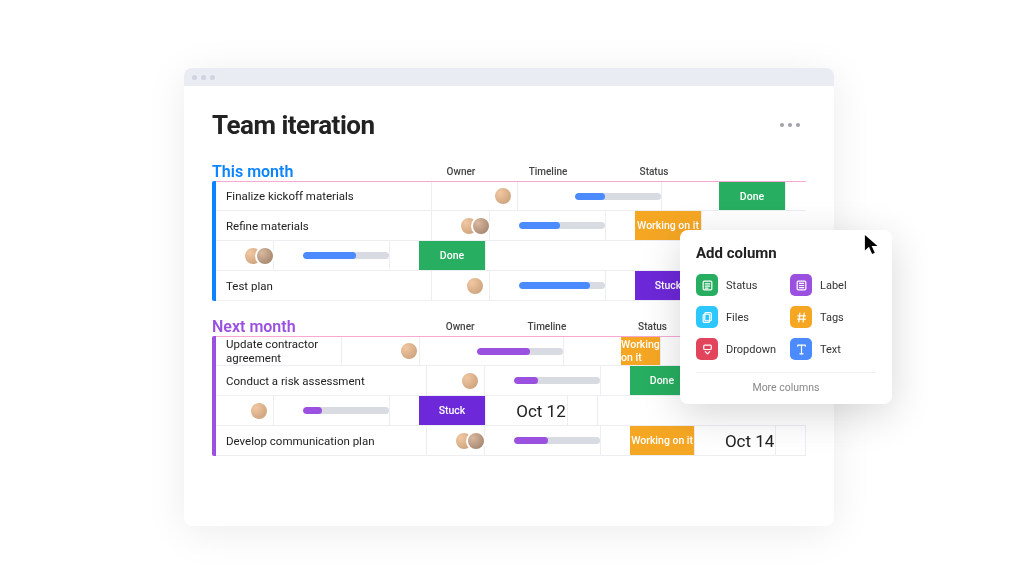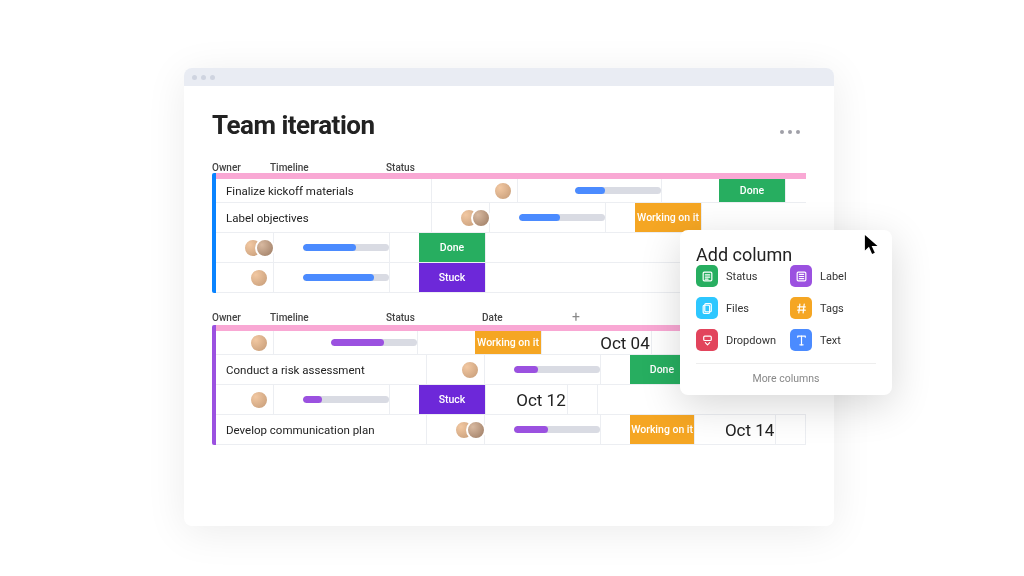--- a/index.html
+++ b/index.html
@@ -24,51 +24,51 @@
     height: 18px;
     background: #e9ecf3;
     border-radius: 8px 8px 0 0;
     display: flex;
     align-items: center;
     padding-left: 8px;
     gap: 4px;
   }
   .titlebar .dot { width:5px; height:5px; border-radius:50%; background:#cfd4e0; }
   .content { padding: 24px 28px 0 28px; }
-  .header-row { display:flex; justify-content:space-between; align-items:flex-end; margin-bottom: 22px; }
+  .header-row { display:flex; justify-content:space-between; align-items:center; margin-bottom: 22px; }
   .board-title { font-size: 26px; font-weight: 700; color:#222; letter-spacing:-.5px; }
   .more-dots { display:flex; gap:4px; cursor:pointer; padding:6px; }
   .more-dots span { width:4px; height:4px; border-radius:50%; background:#a0a0a8; }
 
   .group { margin-bottom: 16px; }
   .group-head { display:flex; align-items:center; }
   .group-title { font-size: 16px; font-weight:600; width: 220px; }
   .g-blue { color:#0a84ff; }
   .g-purple { color:#9b51e0; }
   .colhead {
     font-size:10px; color:#444; font-weight:500;
-    text-align:left;
+    text-align:center;
   }
   .col-owner { width: 58px; }
   .col-timeline { width: 116px; }
   .col-status { width: 96px; }
   .col-date { width: 82px; }
   .col-add { width: 24px; text-align:center; }
 
   .rows { border-left: 4px solid; border-radius: 2px 0 0 2px; }
   .rows.blue { border-color:#0a84ff; }
   .rows.purple { border-color:#9b51e0; }
 
   .row {
     display:flex; align-items:center;
     height: 30px;
     border-bottom: 1px solid #eceef2;
     background:#fff;
   }
-  .row:first-child { border-top: 6px solid #f9a8d4; gap: 28px; }
+  .row:first-child { border-top: 1px solid #f9a8d4; gap: 28px; }
   .cell-name {
     width: 216px;
     padding-left: 10px;
     font-size: 11.5px;
     color:#222;
     border-right:1px solid #eceef2;
     height:100%;
     display:flex;
     align-items:center;
   }
@@ -111,21 +111,21 @@
   
   .popover {
     position:absolute;
     left: 680px; top: 230px;
     width: 212px;
     background:#fff;
     border-radius:8px;
     box-shadow: 0 10px 40px rgba(0,0,0,0.16);
     padding: 14px 16px 10px;
   }
-  .pop-title { font-size:18px; font-weight:400; color:#222; margin-bottom:0; }
+  .pop-title { font-size:15px; font-weight:700; color:#222; margin-bottom:12px; }
   .pop-grid { display:grid; grid-template-columns:1fr 1fr; row-gap:10px; column-gap:8px; }
   .pop-item { display:flex; align-items:center; gap:8px; font-size:11px; color:#333; cursor:pointer; }
   .pop-ico {
     width:22px; height:22px; border-radius:5px;
     display:flex; align-items:center; justify-content:center;
     color:#fff; flex-shrink:0;
   }
   .ic-green  { background:#27ae60; }
   .ic-purple { background:#9b51e0; }
   .ic-cyan   { background:#2dc7ff; }
@@ -159,20 +159,21 @@
       <div class="board-title">Team iteration</div>
       <div class="more-dots">
         <span></span>
           <span></span>
           <span></span>
       </div>
     </div>
     <div id="groups">
         <div class="group">
           <div class="group-head">
+            <div class="group-title g-blue">This month</div>
             <div class="colhead col-owner">Owner</div>
             <div class="colhead col-timeline">Timeline</div>
             <div class="colhead col-status">Status</div>
           </div>
           <div class="rows blue">
             <div class="row">
               <div class="cell-name">Finalize kickoff materials</div>
               <div class="cell col-owner">
                 <span class="avatar-stack">
                   <span class="avatar av1"></span>
@@ -181,21 +182,21 @@
               <div class="cell col-timeline">
                 <div class="bar">
                   <div class="bar-fill bf-blue" style="width:35%"></div>
                 </div>
               </div>
               <div class="cell col-status">
                 <div class="status-pill st-done">Done</div>
               </div>
             </div>
             <div class="row">
-              <div class="cell-name">Label objectives</div>
+              <div class="cell-name">Refine materials</div>
               <div class="cell col-owner">
                 <span class="avatar-stack">
                   <span class="avatar av1"></span>
                   <span class="avatar av2"></span>
                 </span>
               </div>
               <div class="cell col-timeline">
                 <div class="bar">
                   <div class="bar-fill bf-blue" style="width:48%"></div>
                 </div>
@@ -214,46 +215,49 @@
               <div class="cell col-timeline">
                 <div class="bar">
                   <div class="bar-fill bf-blue" style="width:62%"></div>
                 </div>
               </div>
               <div class="cell col-status">
                 <div class="status-pill st-done">Done</div>
               </div>
             </div>
             <div class="row">
+              <div class="cell-name">Test plan</div>
               <div class="cell col-owner">
                 <span class="avatar-stack">
                   <span class="avatar av1"></span>
                 </span>
               </div>
               <div class="cell col-timeline">
                 <div class="bar">
                   <div class="bar-fill bf-blue" style="width:82%"></div>
                 </div>
               </div>
               <div class="cell col-status">
                 <div class="status-pill st-stuck">Stuck</div>
               </div>
             </div>
           </div>
         </div>
         <div class="group">
           <div class="group-head">
+            <div class="group-title g-purple">Next month</div>
             <div class="colhead col-owner">Owner</div>
             <div class="colhead col-timeline">Timeline</div>
             <div class="colhead col-status">Status</div>
             <div class="colhead col-date">Date</div>
             <div class="colhead col-add"><span class="plus">+</span></div>
           </div>
           <div class="rows purple">
             <div class="row">
+              <div class="cell-name">Update contractor agreement</div>
               <div class="cell col-owner">
                 <span class="avatar-stack">
                   <span class="avatar av1"></span>
                 </span>
               </div>
               <div class="cell col-timeline">
                 <div class="bar">
                   <div class="bar-fill bf-purple" style="width:62%"></div>
                 </div>
               </div>

